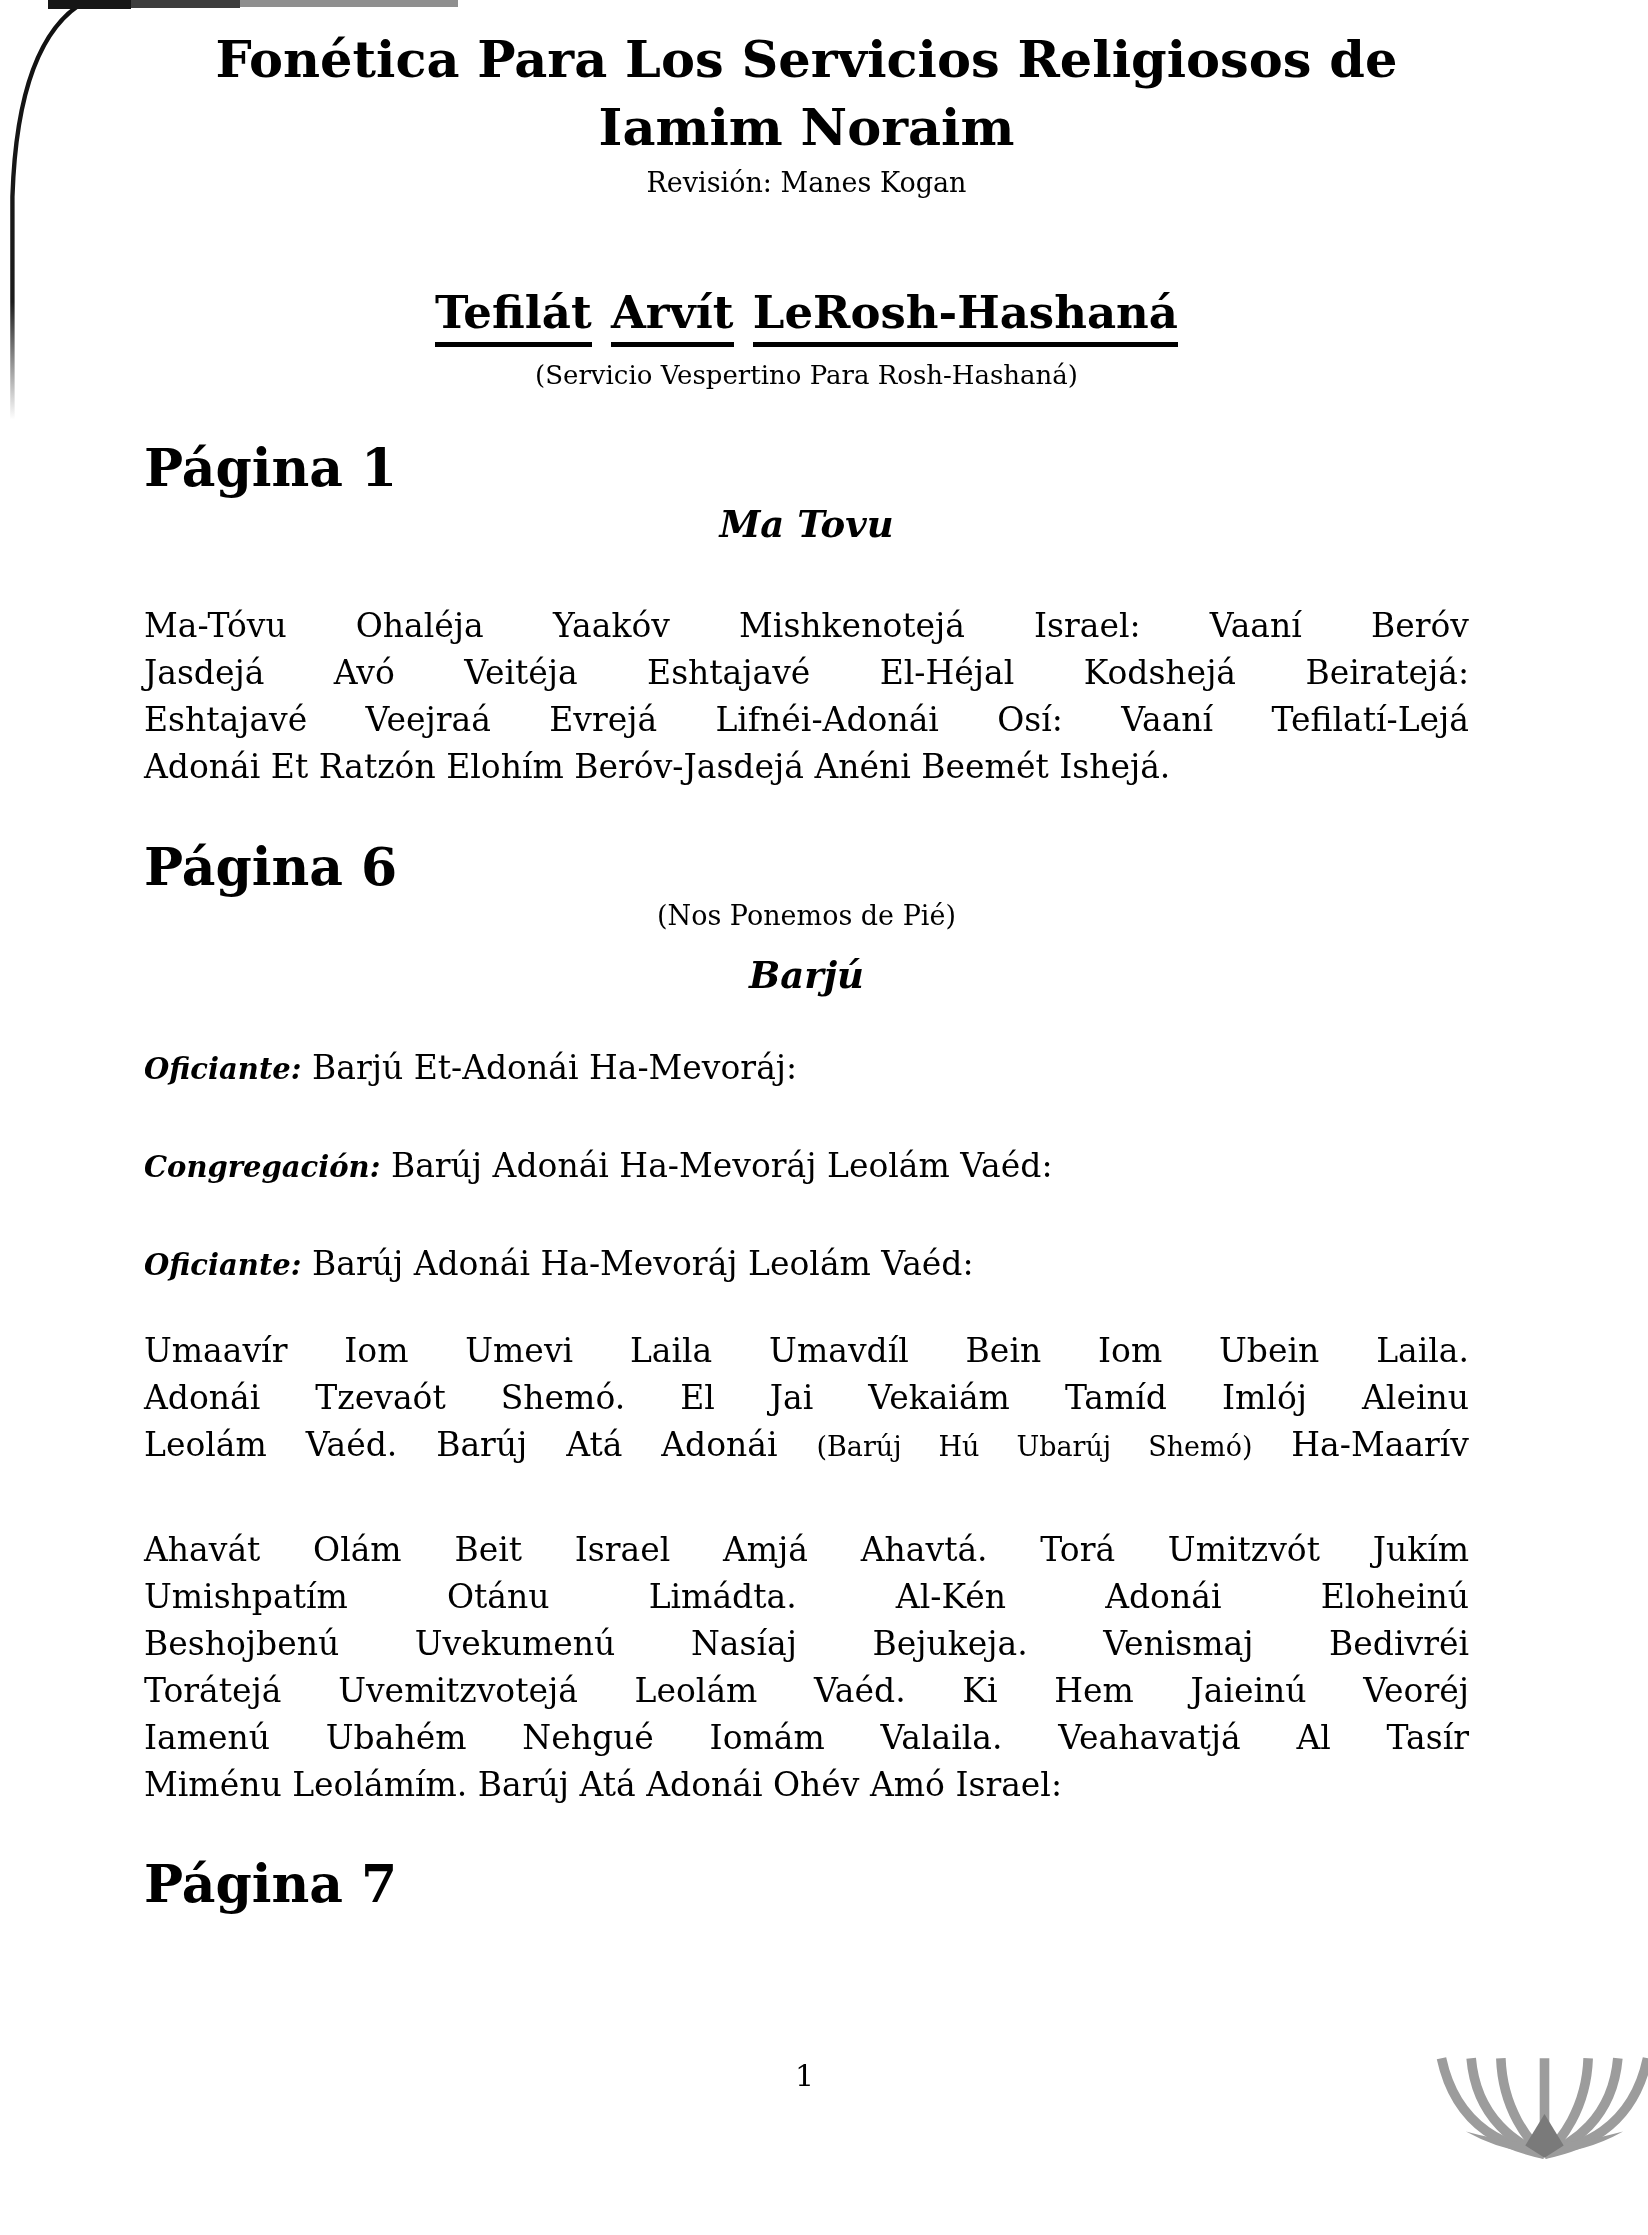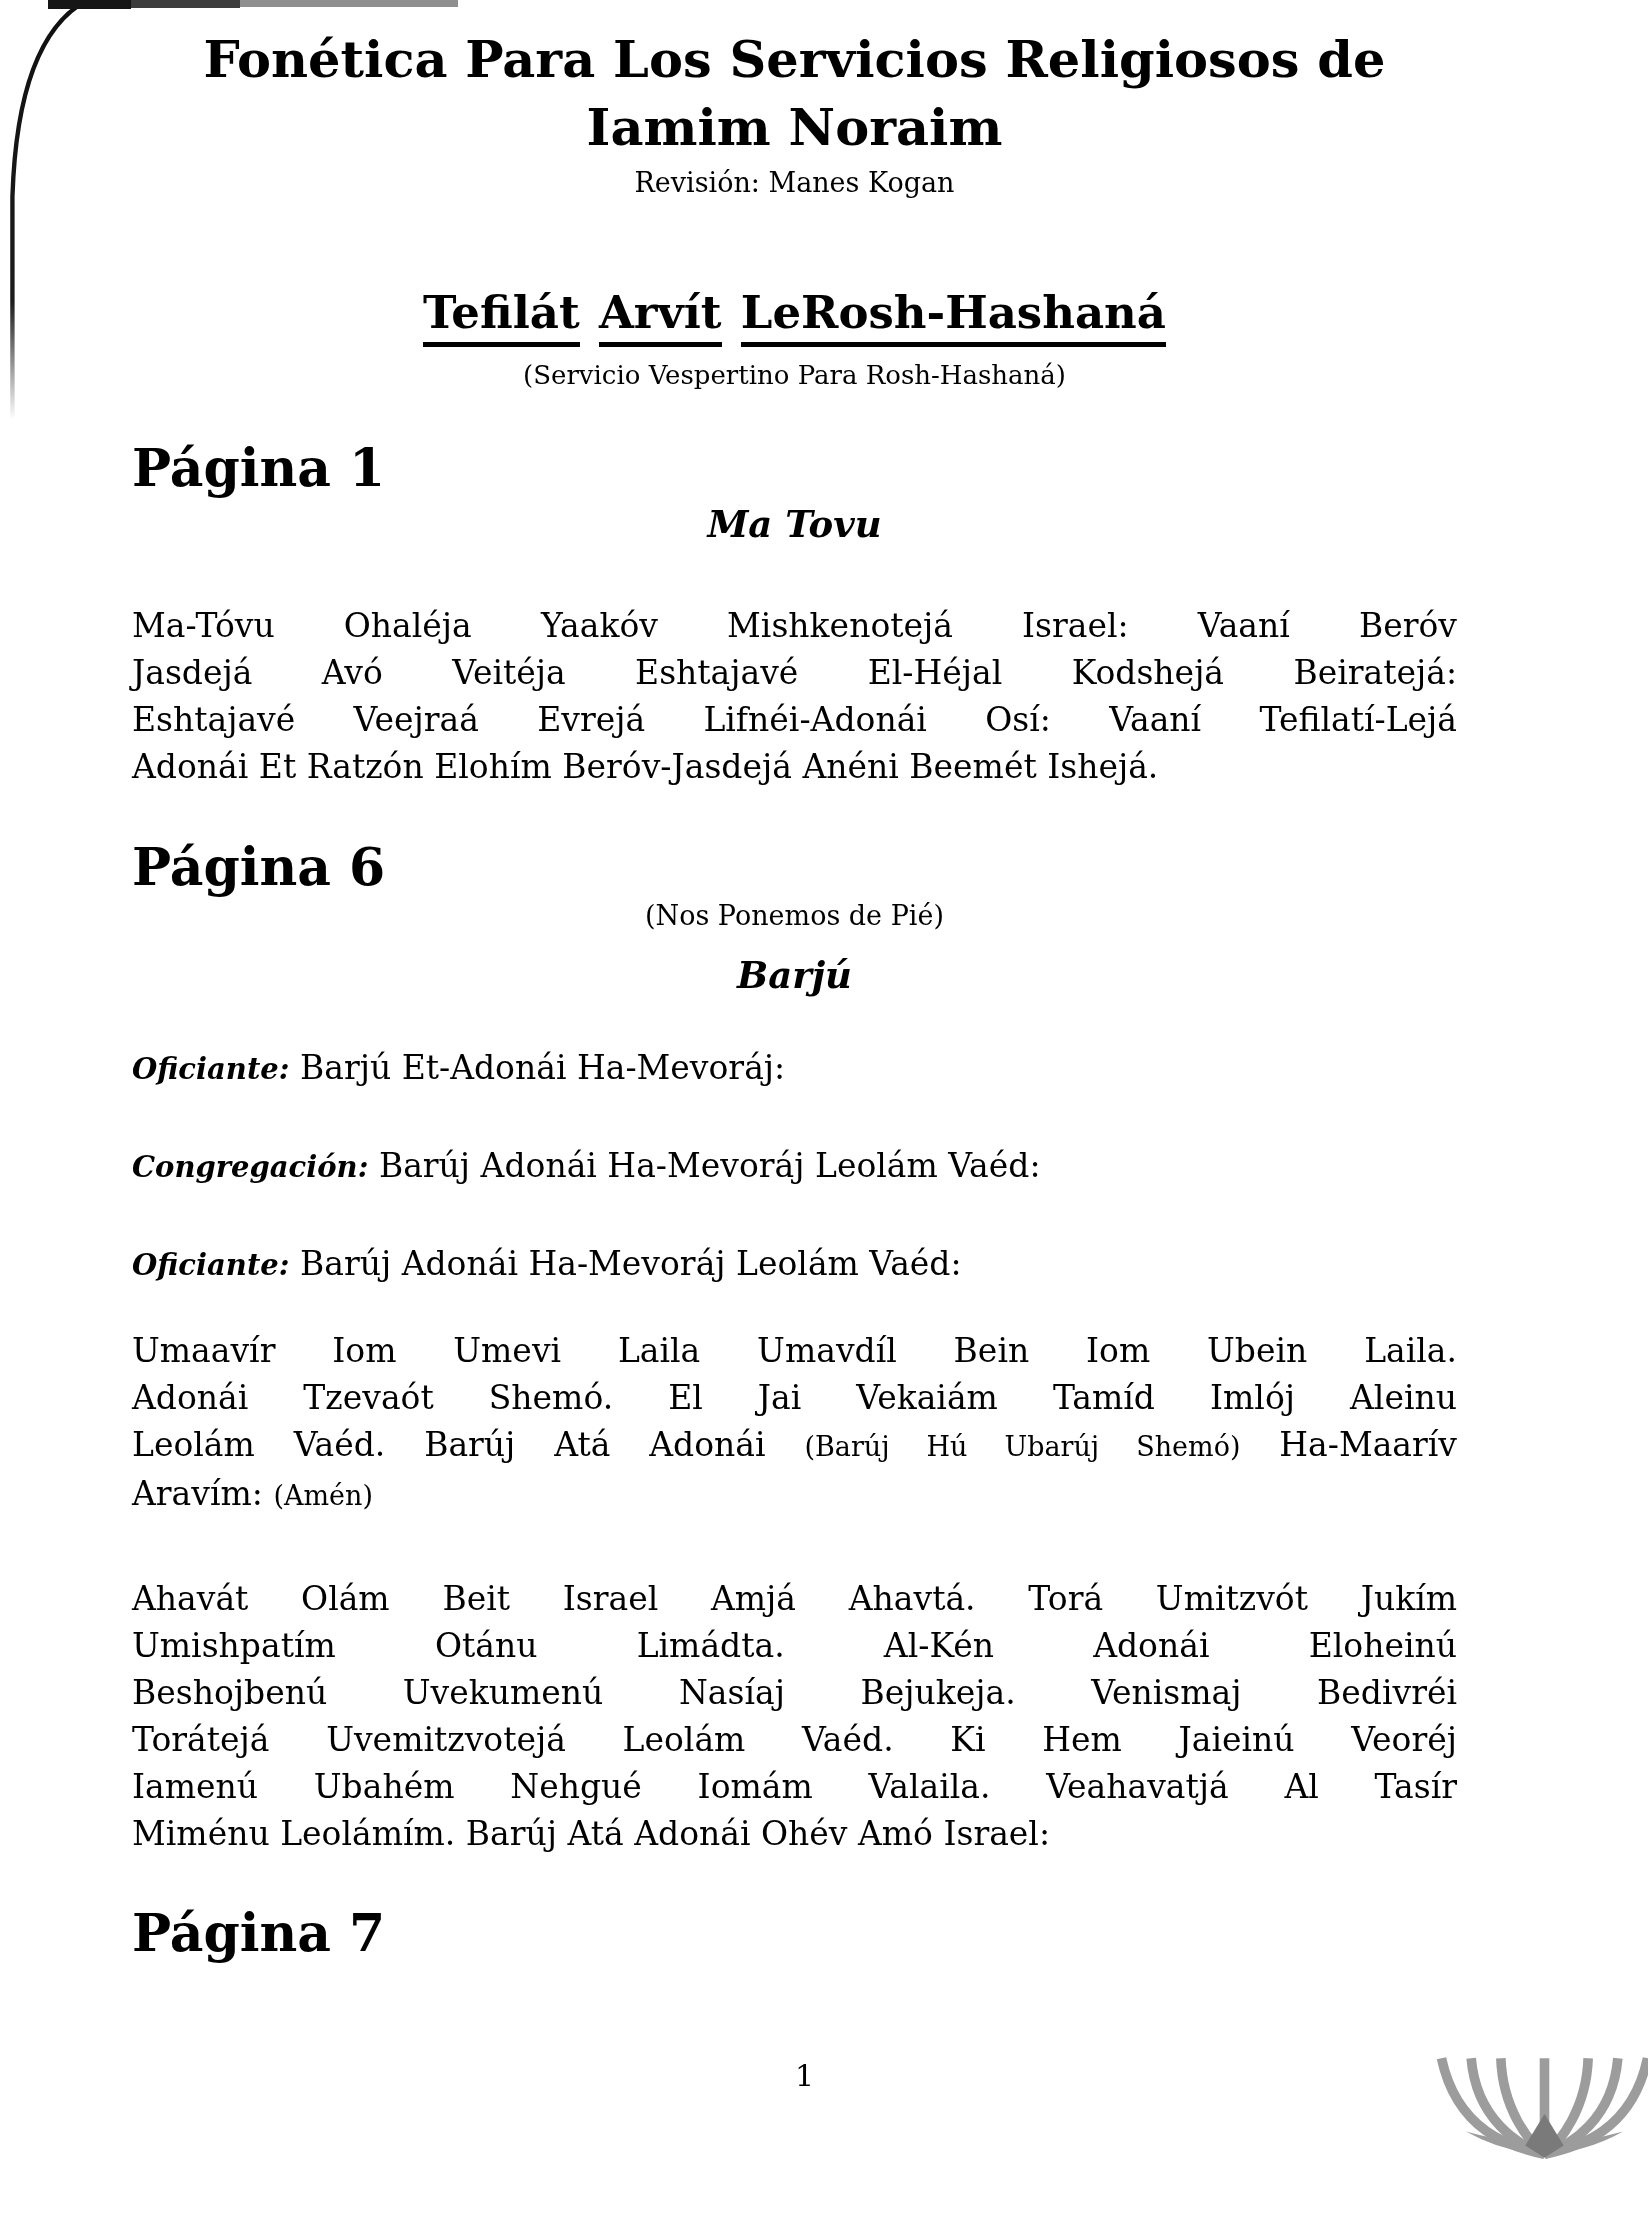--- a/index.html
+++ b/index.html
@@ -5,21 +5,21 @@
   html,body{margin:0;padding:0;background:#e8e8e8;}
   .page{
     position:relative;
     width:1648px;height:2236px;
     margin:0 auto;
     background:#ffffff;
     overflow:hidden;
     font-family:"DejaVu Serif","Liberation Serif",serif;
     color:#000;
   }
-  .content{position:absolute;left:132px;top:0;width:1325px;}
+  .content{position:absolute;left:144px;top:0;width:1325px;}
 
   
   .edge-curve{position:absolute;left:0;top:0;width:114px;height:437px;pointer-events:none;}
   .top-bar{position:absolute;top:0;height:8.7px;pointer-events:none;}
   .top-bar.b1{left:48px;width:83px;background:#161616;}
   .top-bar.b2{left:131px;width:109px;height:7.9px;background:#3d3d3d;}
   .top-bar.b3{left:240px;width:218px;height:7px;background:#8f8f8f;}
 
   
   .title{margin:0;padding-top:24.5px;text-align:center;font-size:51px;line-height:68px;font-weight:bold;}
@@ -113,21 +113,20 @@
     </div>
     <div class="speaker-line d3">
       <span class="speaker-label">Oficiante:</span>
       <span>Barúj Adonái Ha-Mevoráj Leolám Vaéd:</span>
     </div>
 
     <div class="para2">
       <div class="bodyline">Umaavír Iom Umevi Laila Umavdíl Bein Iom Ubein Laila.</div>
       <div class="bodyline">Adonái Tzevaót Shemó. El Jai Vekaiám Tamíd Imlój Aleinu</div>
       <div class="bodyline"><span>Leolám Vaéd. Barúj Atá Adonái </span><span class="small-inline">(Barúj Hú Ubarúj Shemó)</span><span> Ha-Maarív</span></div>
-      <div class="bodyline last"><span>Aravím: </span><span class="small-inline">(Amén)</span></div>
     </div>
 
     <div class="para3">
       <div class="bodyline">Ahavát Olám Beit Israel Amjá Ahavtá. Torá Umitzvót Jukím</div>
       <div class="bodyline">Umishpatím Otánu Limádta. Al-Kén Adonái Eloheinú</div>
       <div class="bodyline">Beshojbenú Uvekumenú Nasíaj Bejukeja. Venismaj Bedivréi</div>
       <div class="bodyline">Torátejá Uvemitzvotejá Leolám Vaéd. Ki Hem Jaieinú Veoréj</div>
       <div class="bodyline">Iamenú Ubahém Nehgué Iomám Valaila. Veahavatjá Al Tasír</div>
       <div class="bodyline last">Miménu Leolámím. Barúj Atá Adonái Ohév Amó Israel:</div>
     </div>

